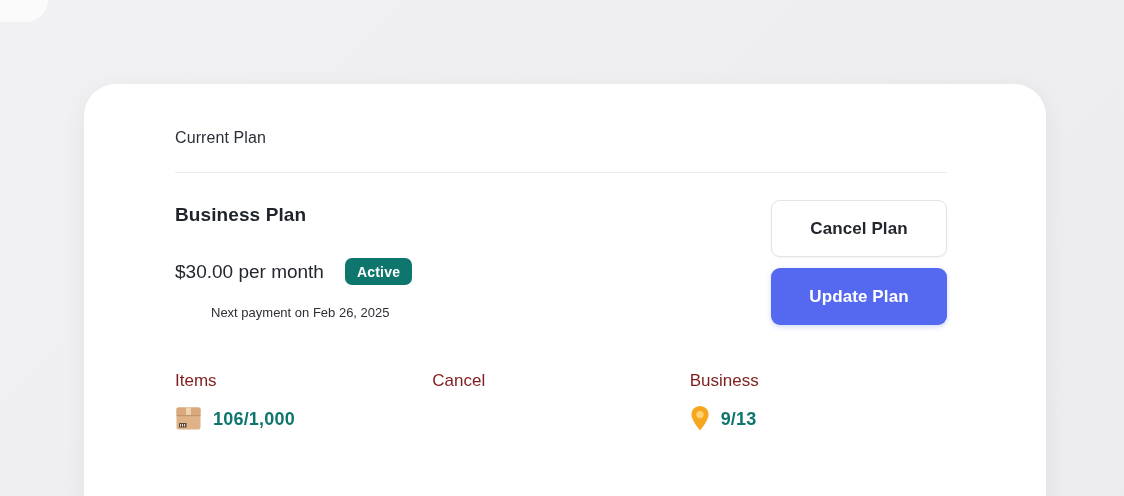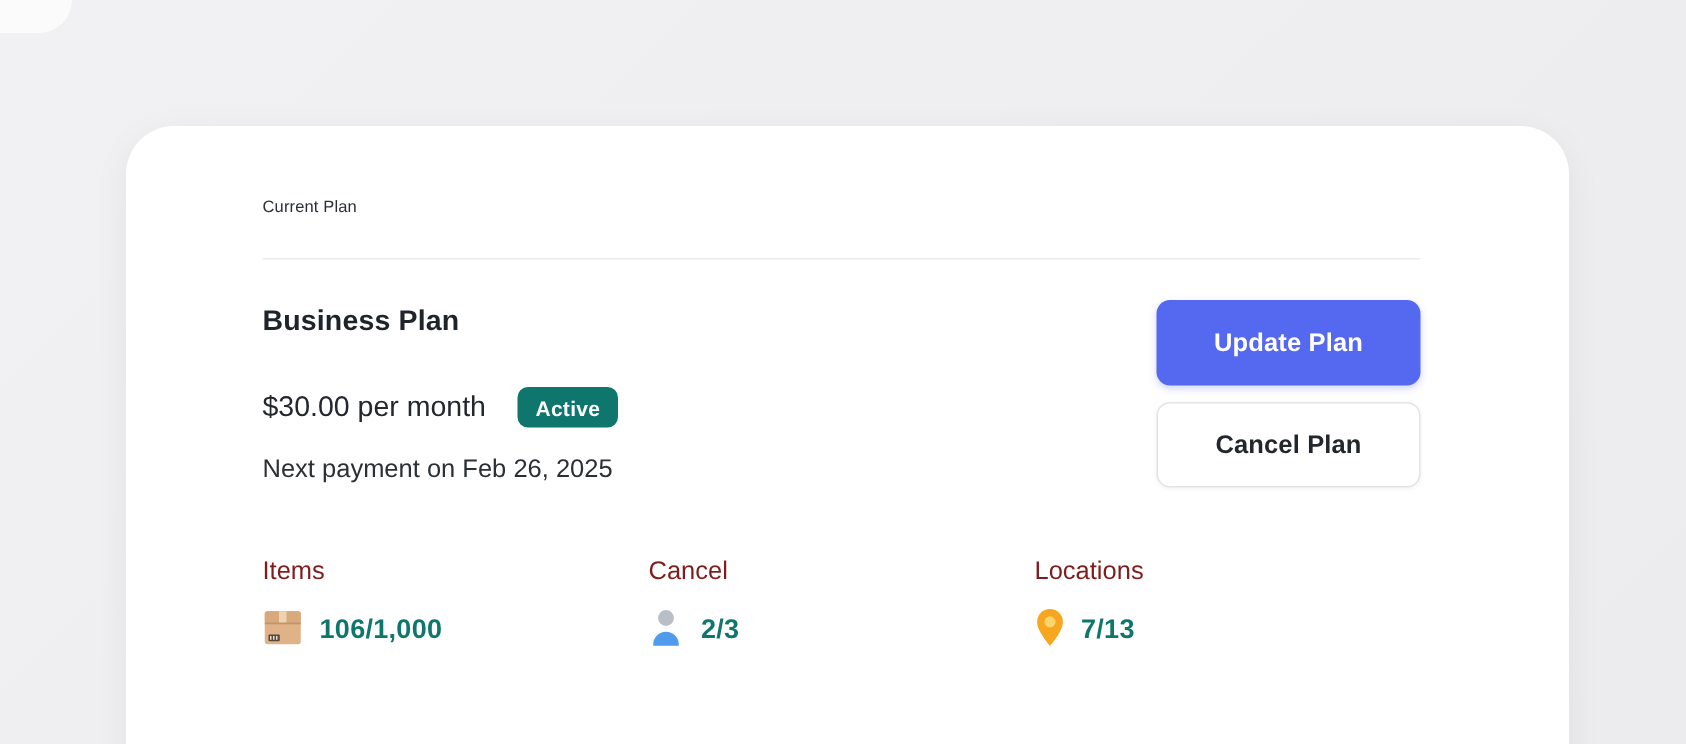--- a/index.html
+++ b/index.html
@@ -21,21 +21,21 @@
   .card {
     position: absolute;
     left: 84px; top: 84px;
     width: 962px; height: 470px;
     background: #ffffff;
     border-radius: 32px;
     box-shadow: 0 6px 24px rgba(30,32,40,0.06);
     padding: 44px 99px 0 91px;
   }
   .card-header-title {
-    font-size: 11px; line-height: 20px;
+    font-size: 16px; line-height: 20px;
     font-weight: 500;
     color: #2b3038;
     letter-spacing: 0.1px;
   }
   .divider {
     margin-top: 24px;
     height: 1px;
     background: #ececef;
     width: 100%;
   }
@@ -70,23 +70,24 @@
     font-weight: 700;
     height: 27px;
     padding: 0 12px;
     border-radius: 7px;
     display: inline-flex;
     align-items: center;
     letter-spacing: 0.2px;
   }
   .next-payment {
     margin-top: 17px;
-    font-size: 17px; line-height: 21px;
+    font-size: 13px; line-height: 21px;
     font-weight: 400;
     color: #2c3036;
+    margin-left: 36px;
   }
   .actions {
     display: flex;
     flex-direction: column;
     gap: 11px;
     width: 176px;
   }
   .btn {
     width: 100%;
     height: 57px;
@@ -154,22 +155,22 @@
 
       <div class="price-line">
         <span class="plan-price">$30.00 per month</span>
         <span class="status-badge">Active</span>
       </div>
 
       <div class="next-payment">Next payment on Feb 26, 2025</div>
     </div>
 
     <div class="actions">
+      <button class="btn btn-secondary">Cancel Plan</button>
       <button class="btn btn-primary">Update Plan</button>
-      <button class="btn btn-secondary">Cancel Plan</button>
     </div>
   </div>
 
   <div class="stats-row">
 
     <div class="stat">
       <div class="stat-label">Items</div>
       <div class="stat-value-row">
         <span class="stat-icon">
           <svg width="27" height="27" viewBox="0 0 27 27">
@@ -182,38 +183,29 @@
             <rect x="7" y="19" width="1" height="2.5" fill="#e8e0d6"></rect>
             <rect x="9" y="19" width="1" height="2.5" fill="#e8e0d6"></rect>
           </svg>
         </span>
         <span class="stat-value">106/1,000</span>
       </div>
     </div>
 
     <div class="stat">
       <div class="stat-label">Cancel</div>
-      <div class="stat-value-row">
-        <span class="stat-icon">
-          <svg width="24" height="27" viewBox="0 0 24 27">
-            <circle cx="12" cy="7" r="5.3" fill="#b9bfc7"></circle>
-            <path d="M3.5 25.5 v-1 a8.5 8.3 0 0 1 17 0 v1 z" fill="#4f9cec"></path>
-          </svg>
-        </span>
-        <span class="stat-value">2/3</span>
-      </div>
     </div>
 
     <div class="stat">
-      <div class="stat-label">Locations</div>
+      <div class="stat-label">Business</div>
       <div class="stat-value-row">
         <span class="stat-icon">
           <svg width="20" height="27" viewBox="0 0 20 27">
             <path d="M10 1 C5.1 1 1.4 4.9 1.4 9.6 c0 6.2 8.6 16 8.6 16 s8.6 -9.8 8.6 -16 C18.6 4.9 14.9 1 10 1 z" fill="#f7a61f"></path>
             <circle cx="10" cy="9.6" r="3.7" fill="#ffd36e"></circle>
           </svg>
         </span>
-        <span class="stat-value">7/13</span>
+        <span class="stat-value">9/13</span>
       </div>
     </div>
 
   </div>
 </div>
 
 </body></html>

